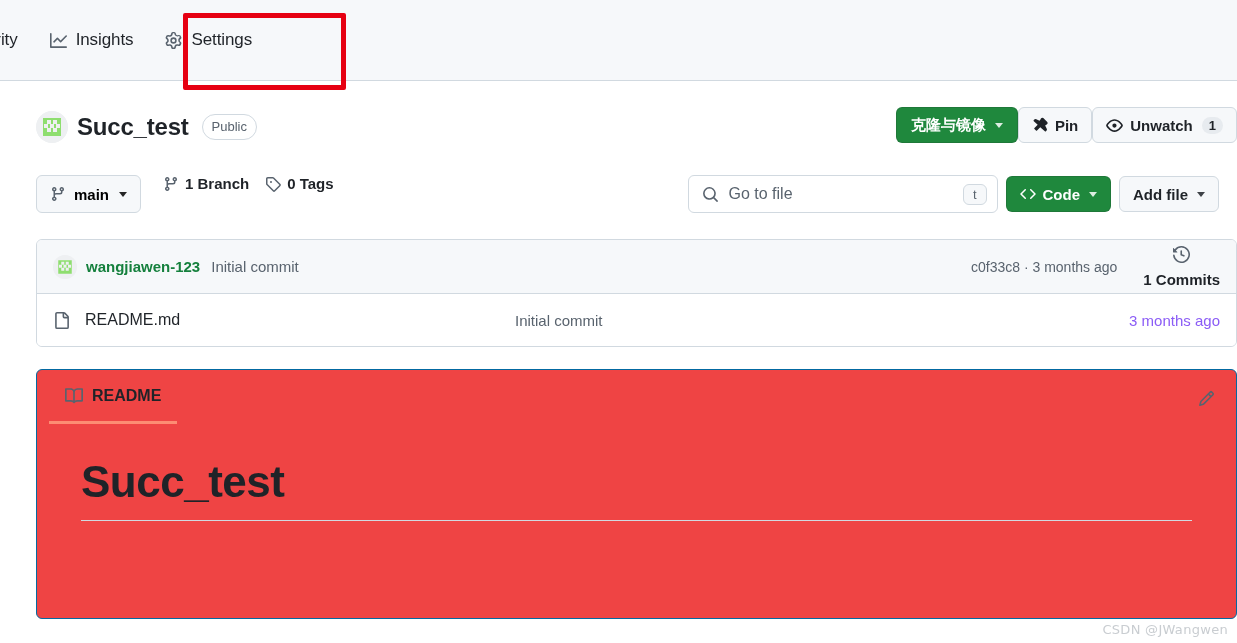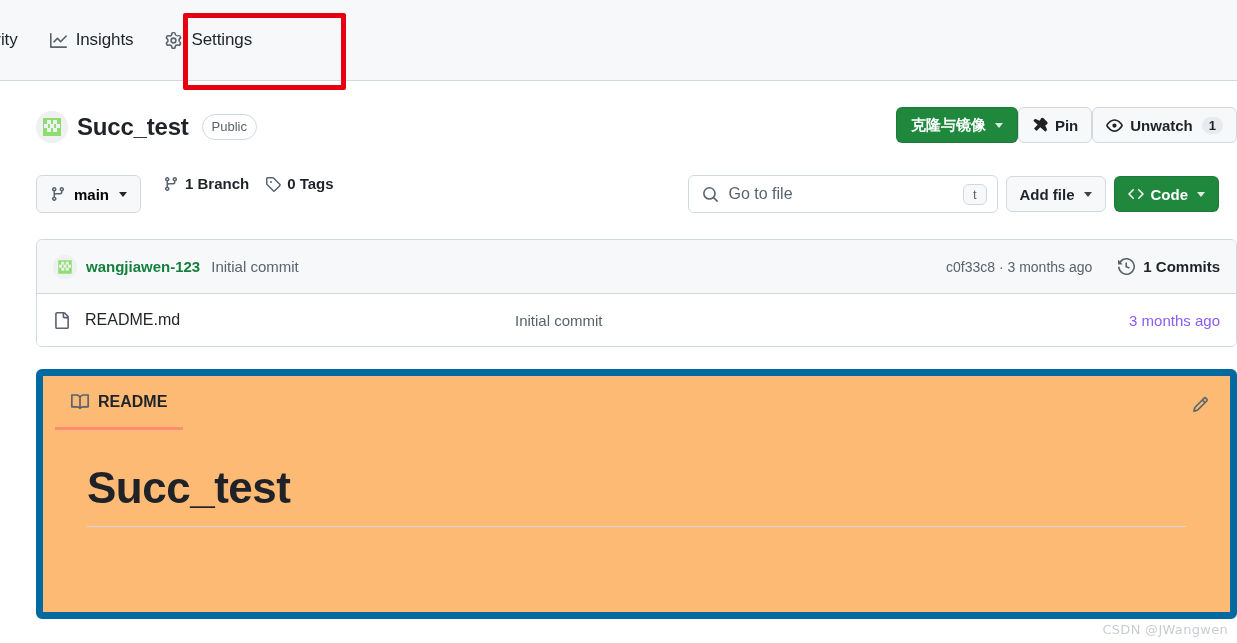--- a/index.html
+++ b/index.html
@@ -271,20 +271,21 @@
     color: #59636e;
   }
   .commits-count {
     display: flex;
     align-items: center;
     gap: 8px;
     font-size: 15px;
     font-weight: bold;
     color: #1f2328;
     cursor: pointer;
+    flex-direction: column;
   }
   .commits-count .hist-icon { color: #59636e; display: flex; }
 
   .file-row {
     display: flex;
     align-items: center;
     height: 52px;
     padding: 0 16px;
     background: #ffffff;
   }
@@ -303,25 +304,25 @@
   }
   .file-time {
     font-size: 15px;
     color: #8b5cf6;
     margin-left: auto;
   }
 
   
   .readme-panel {
     margin: 22px 36px 0 36px;
-    border: 7px solid #0369a1;
+    border: 1px solid #0369a1;
     border-radius: 6px;
     width: calc(100% - 36px);
     margin-right: 0;
-    background: #fdba74;
+    background: #ef4444;
     height: 250px;
     overflow: hidden;
     position: relative;
   }
   .readme-header {
     display: flex;
     align-items: center;
     height: 54px;
     padding: 0 16px;
     position: relative;
@@ -491,32 +492,32 @@
     <div class="search-box">
       <span class="search-icon">
         <svg width="17" height="17" viewBox="0 0 16 16" fill="currentColor" aria-hidden="true">
           <path d="M10.68 11.74a6 6 0 0 1-7.922-8.982 6 6 0 0 1 8.982 7.922l3.04 3.04a.749.749 0 0 1-.326 1.275.749.749 0 0 1-.734-.215ZM11.5 7a4.499 4.499 0 1 0-8.997 0A4.499 4.499 0 0 0 11.5 7Z"></path>
         </svg>
       </span>
       <input class="search-input" type="text" placeholder="Go to file" style="">
       <span class="kbd">t</span>
     </div>
 
-    <button class="btn">
-      <span>Add file</span>
-      <span class="caret"></span>
-    </button>
-
     <button class="btn btn-green">
       <span style="display:flex;">
         <svg width="16" height="16" viewBox="0 0 16 16" fill="currentColor" aria-hidden="true">
           <path d="m11.28 3.22 4.25 4.25a.75.75 0 0 1 0 1.06l-4.25 4.25a.749.749 0 0 1-1.275-.326.749.749 0 0 1 .215-.734L13.94 8l-3.72-3.72a.749.749 0 0 1 .326-1.275.749.749 0 0 1 .734.215Zm-6.56 0a.751.751 0 0 1 1.042.018.751.751 0 0 1 .018 1.042L2.06 8l3.72 3.72a.749.749 0 0 1-.326 1.275.749.749 0 0 1-.734-.215L.47 8.53a.75.75 0 0 1 0-1.06Z"></path>
         </svg>
       </span>
       <span>Code</span>
+      <span class="caret"></span>
+    </button>
+
+    <button class="btn">
+      <span>Add file</span>
       <span class="caret"></span>
     </button>
   </div>
 </div>
 
 <div class="filebox">
 
   <div class="commit-row">
     <div class="commit-author">
       <span class="commit-avatar">

